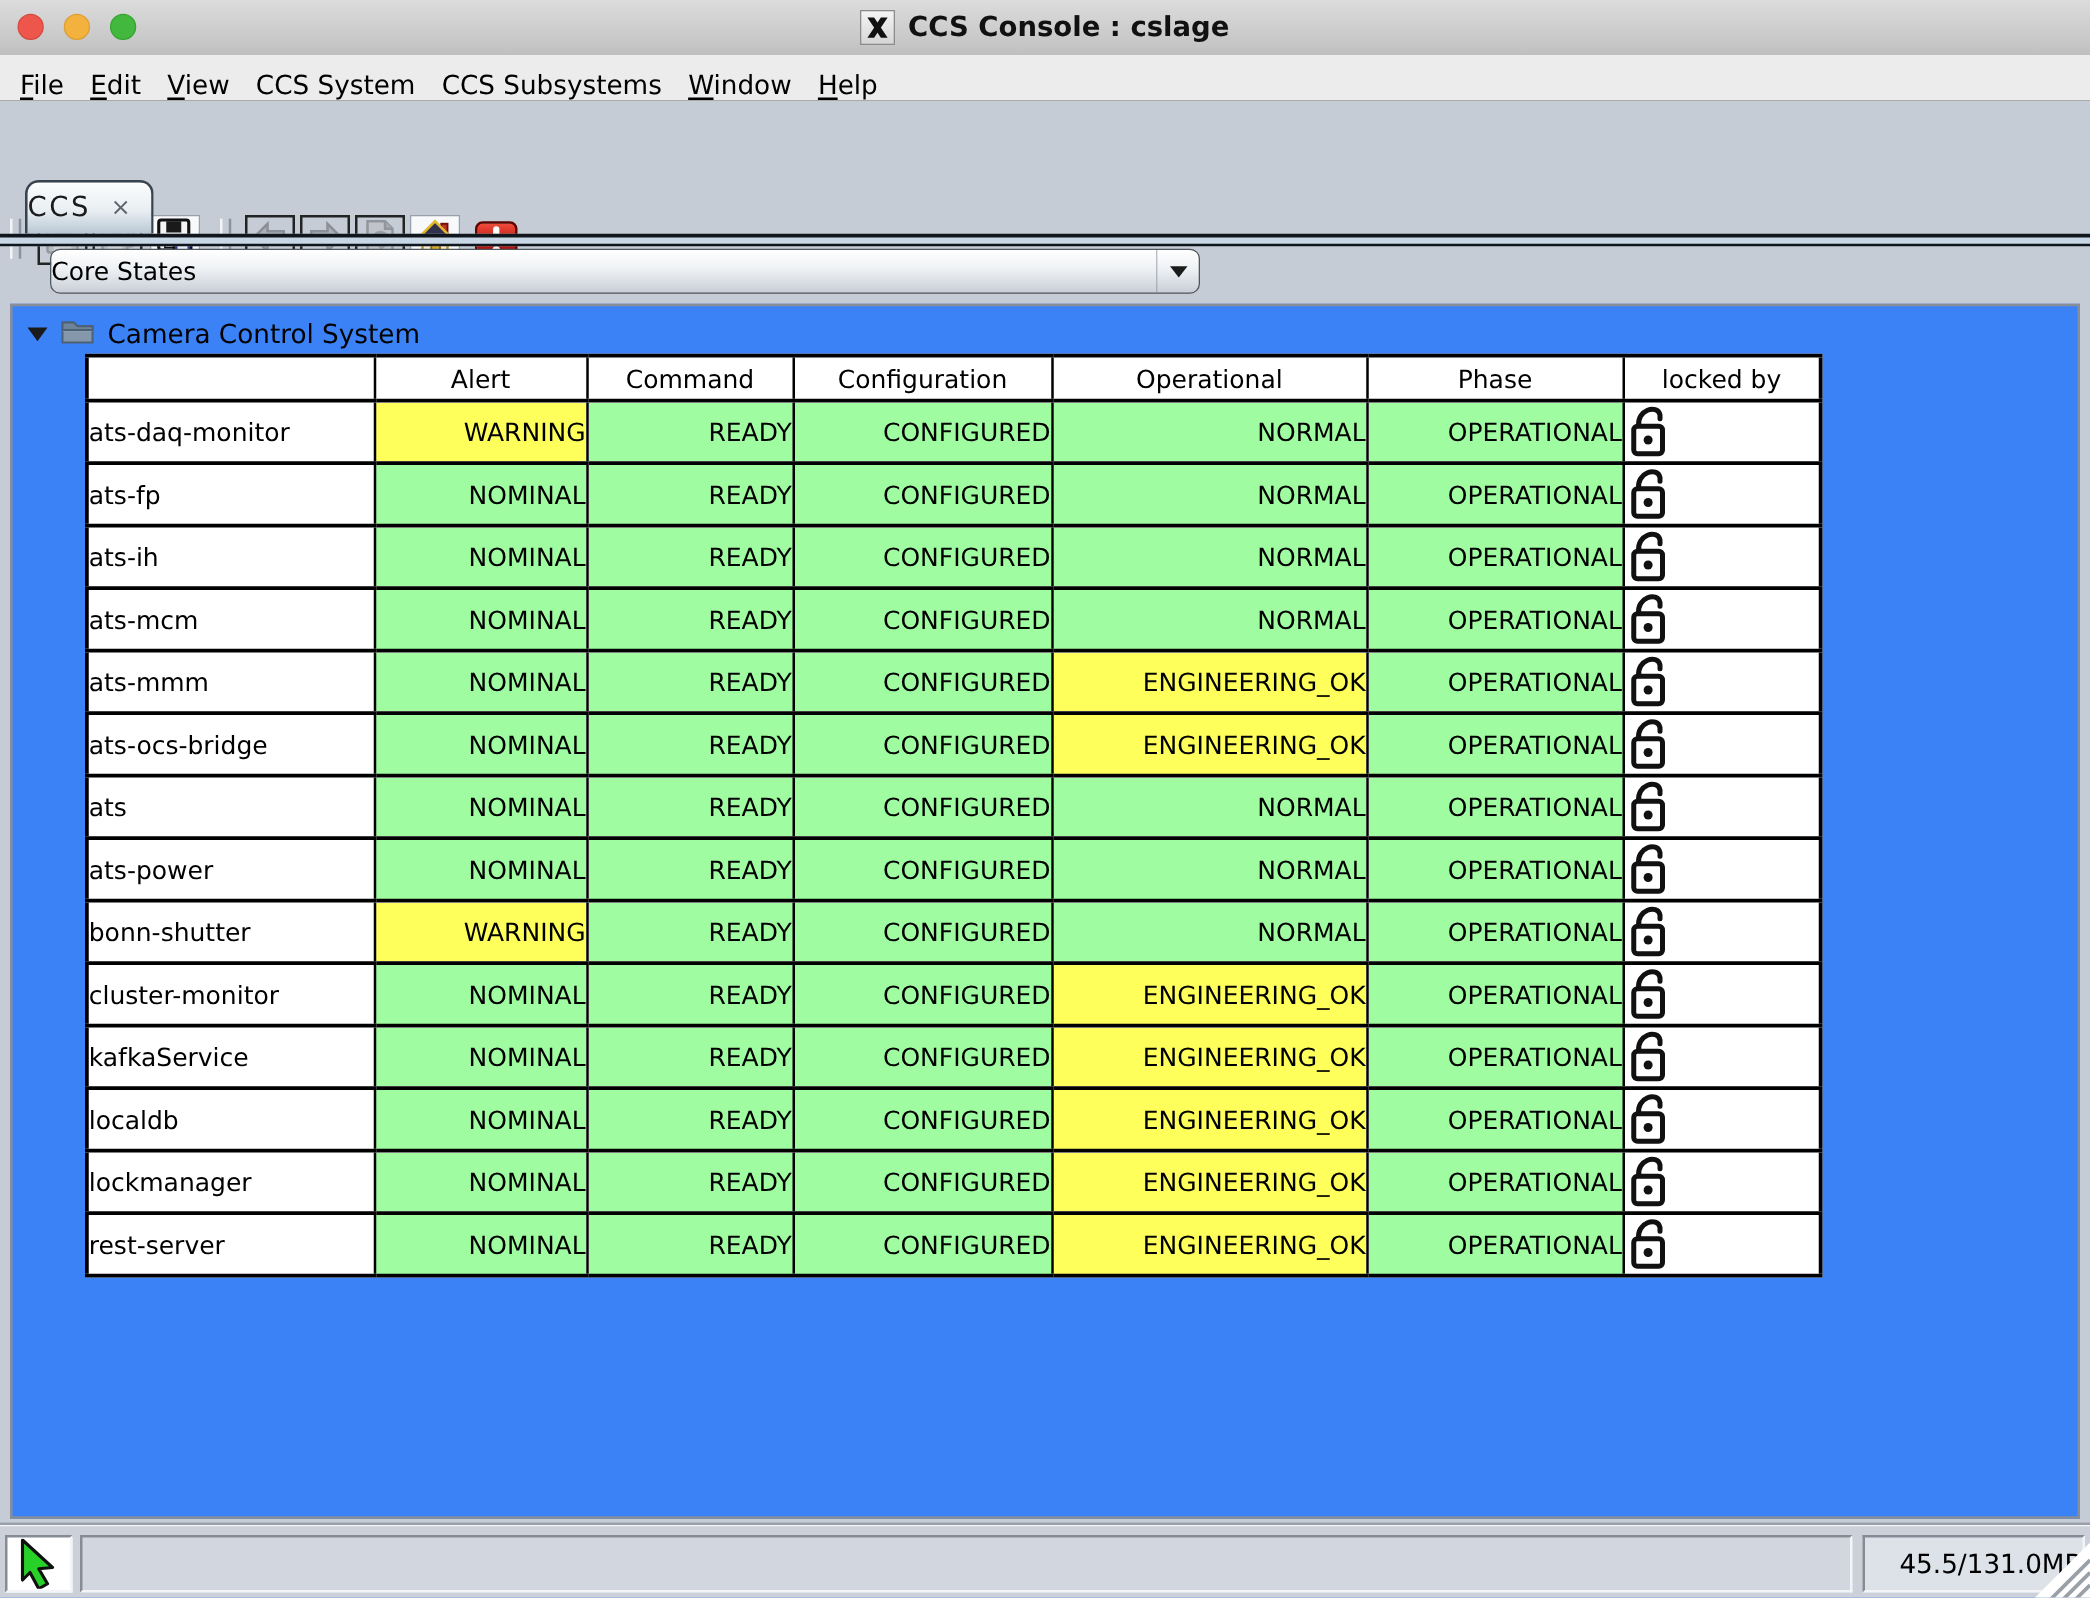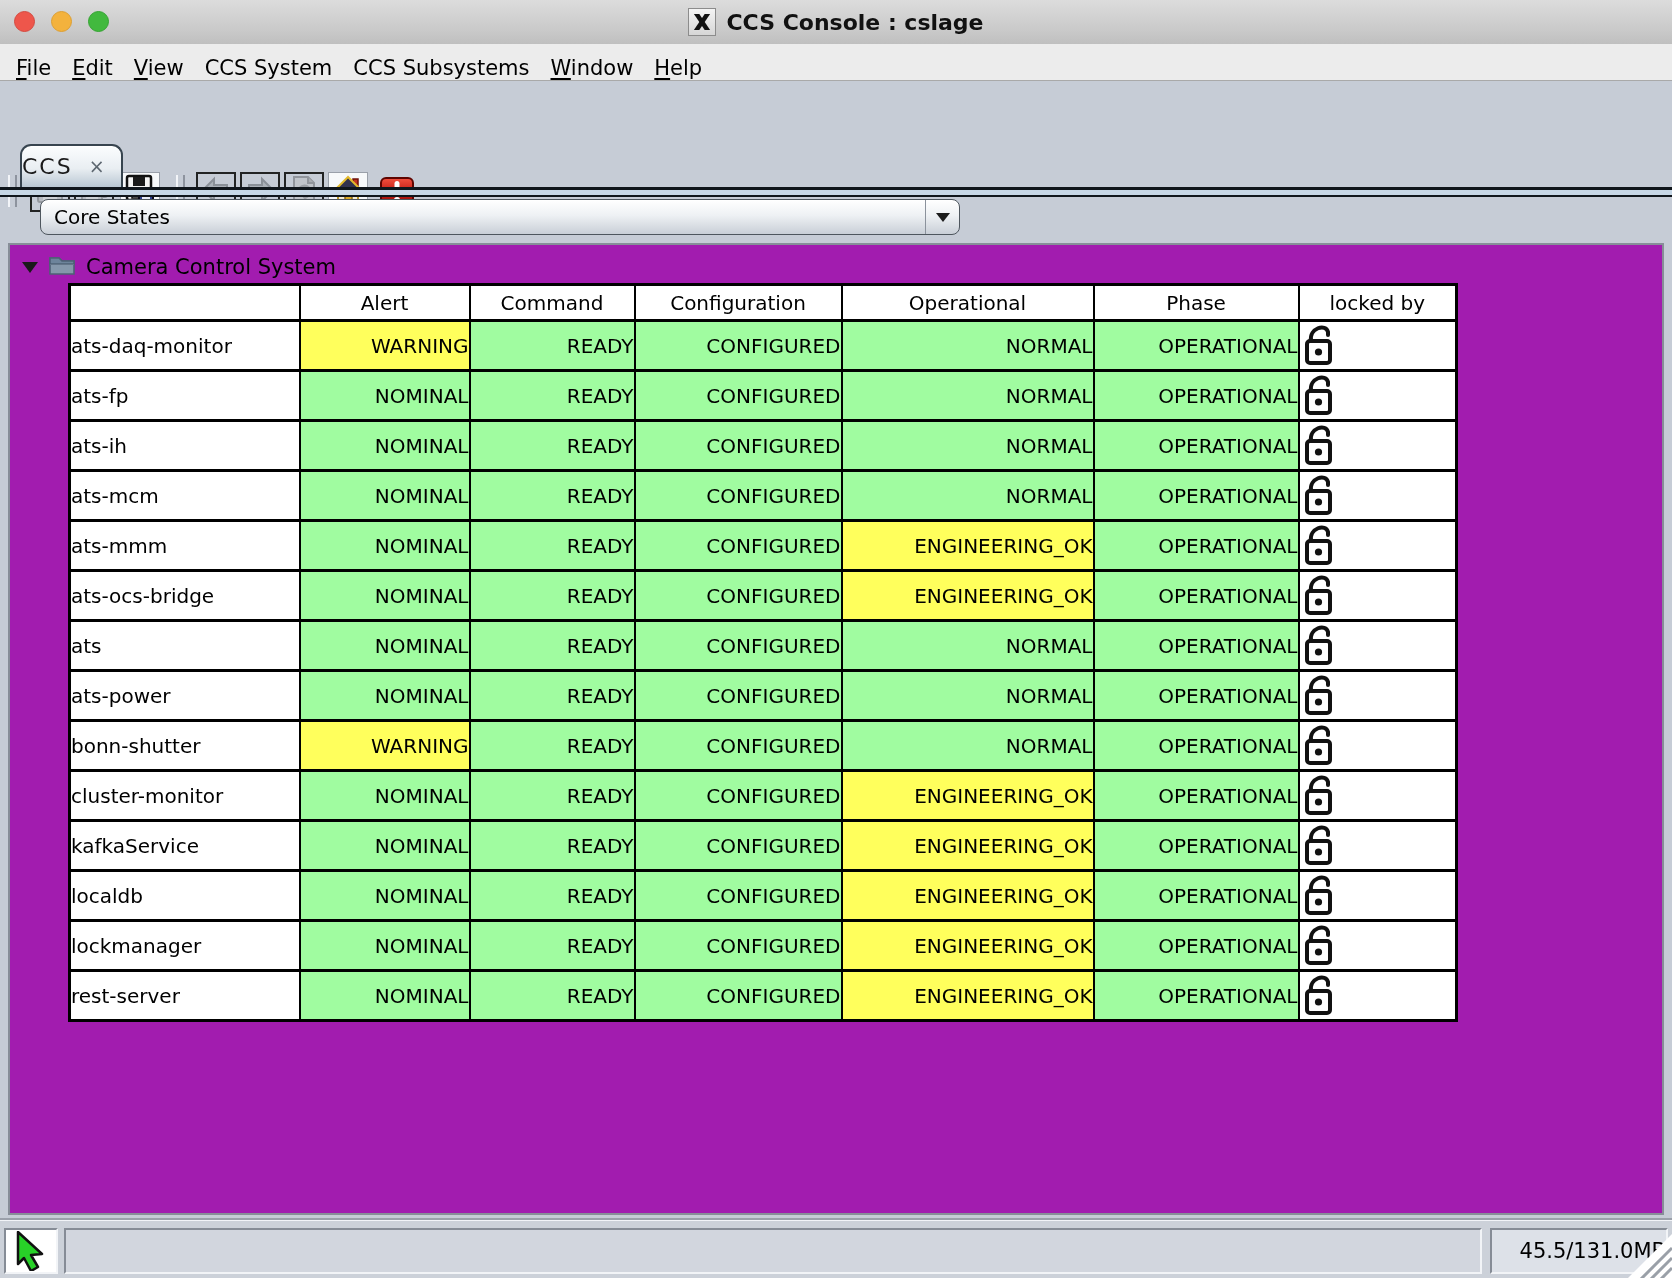--- a/index.html
+++ b/index.html
@@ -72,33 +72,33 @@
   }
 
   
   .combo{
     position:absolute;left:40px;top:199px;width:920px;height:36px;box-sizing:border-box;
     border:1px solid #4e565e;border-radius:8px;
     background:linear-gradient(#ffffff,#eef1f4 45%,#c9cfd7);
     box-shadow:inset 0 1px 0 #fff;
     display:flex;align-items:center;
   }
-  .combo-value{font-size:20px;padding-left:13px;flex:1;}
+  .combo-value{font-size:20px;padding-left:0;flex:1;}
   .combo-btn{
     width:33px;align-self:stretch;border-left:1px solid #8b929c;
     display:flex;align-items:center;justify-content:center;
     border-radius:0 8px 8px 0;
   }
   .combo-arrow{width:0;height:0;border-left:7px solid transparent;
     border-right:7px solid transparent;border-top:9px solid #1c1c1c;}
 
   
   .panel{
     position:absolute;left:8px;top:243px;width:1656px;height:972px;box-sizing:border-box;
-    background:#a21caf;border:2px solid #878e98;
+    background:#3b82f6;border:2px solid #878e98;
   }
   .tree-node{position:absolute;left:12px;top:8px;display:flex;align-items:center;gap:10px;}
   .expander{width:0;height:0;border-left:8px solid transparent;
     border-right:8px solid transparent;border-top:11px solid #1a1a1a;margin-top:2px;}
   .tree-label{font-size:21px;}
 
   
   table.subsys{
     position:absolute;left:58px;top:38px;
     border-collapse:collapse;table-layout:fixed;

